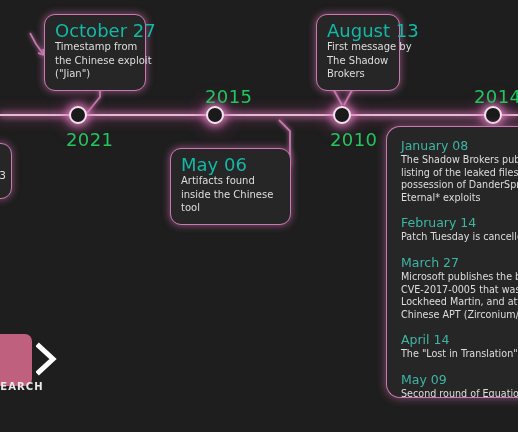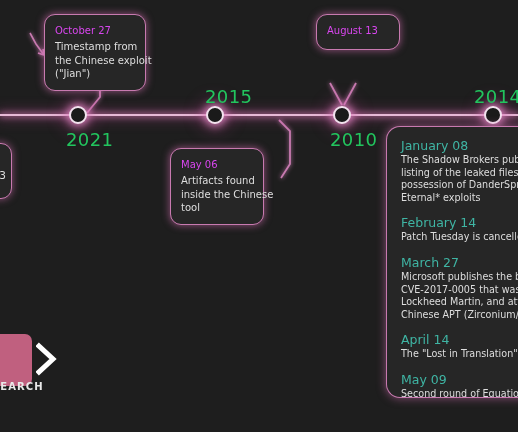--- a/index.html
+++ b/index.html
@@ -56,22 +56,22 @@
   .callout {
     position: absolute;
     background: #262626;
     border: 1.7px solid #c87ab0;
     border-radius: 11px;
     padding: 7px 10px 9px 10px;
     box-shadow: 0 0 7px 1px rgba(210,110,175,0.55);
   }
 
   .callout .date {
-    color: #d946ef;
-    font-size: 10px;
+    color: #14b8a6;
+    font-size: 18px;
     line-height: 17px;
     margin-bottom: 1px;
     white-space: nowrap;
   }
 
   .callout .desc {
     color: #dedede;
     font-size: 10px;
     line-height: 13.6px;
   }
@@ -210,23 +210,26 @@
 
   <div class="callout" style="left:44px; top:14px; width:102px">
     <div class="date">October 27</div>
     <div class="desc" style="white-space: pre;">Timestamp from
 the Chinese exploit
 ("Jian")</div>
   </div>
 
   <div class="callout" style="left:316px; top:14px; width:84px">
     <div class="date">August 13</div>
-  </div>
-
-  <div class="callout" style="left:170px; top:148px; width:94px">
+    <div class="desc" style="white-space: pre;">First message by
+The Shadow
+Brokers</div>
+  </div>
+
+  <div class="callout" style="left:170px; top:148px; width:121px">
     <div class="date">May 06</div>
     <div class="desc" style="white-space: pre;">Artifacts found
 inside the Chinese
 tool</div>
   </div>
 
   <div id="callout-2013">
     <div class="desc" style="white-space: pre;">013</div>
   </div>
 

